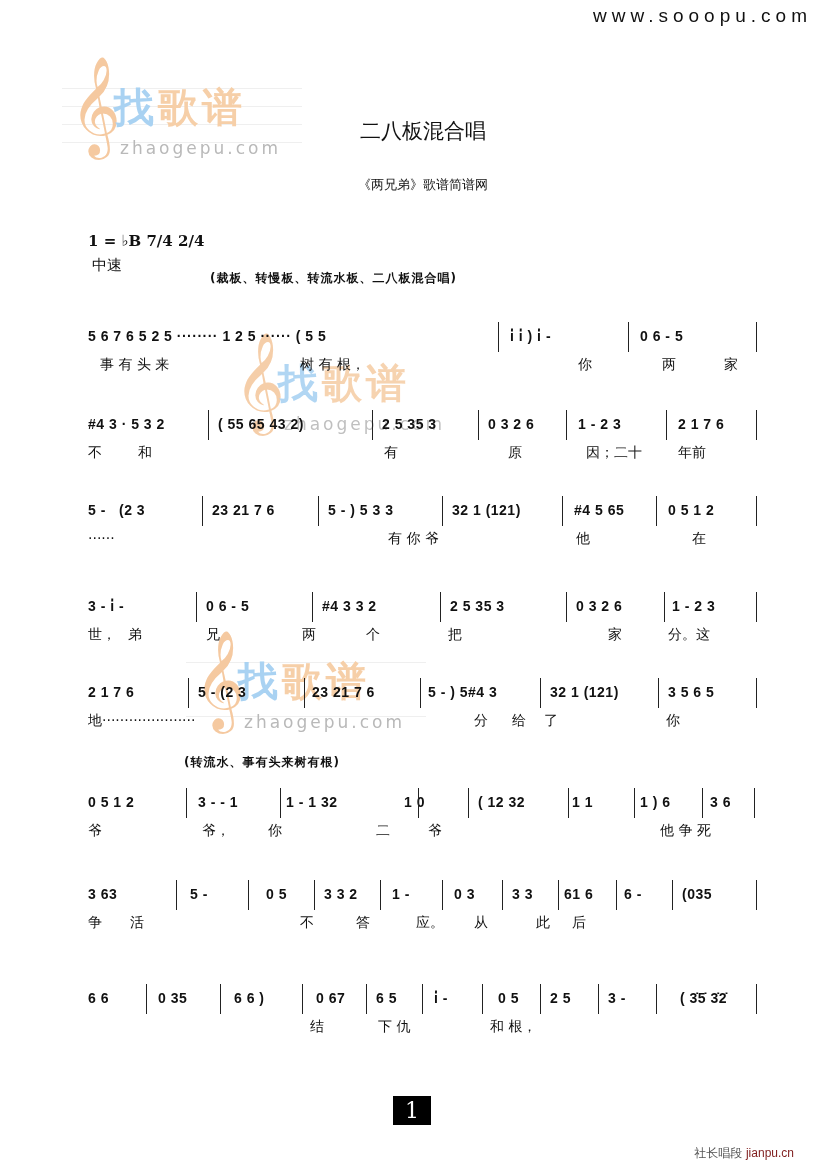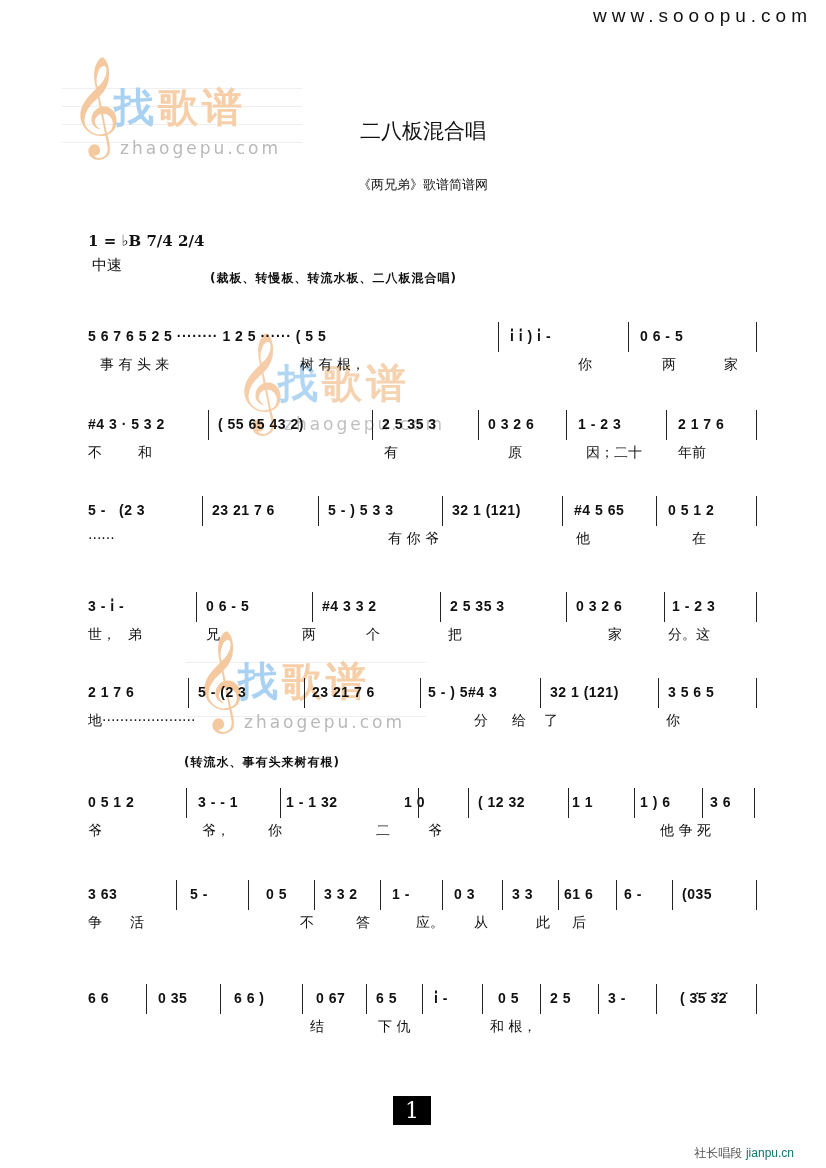--- a/index.html
+++ b/index.html
@@ -24,21 +24,21 @@
   .note-annot { position:absolute; font-size:12px; font-weight:bold; letter-spacing:1px; }
   .sys { position:absolute; left:88px; width:672px; }
   .notes { position:absolute; top:0; left:0; right:17px; height:22px; font-family:"Liberation Sans", sans-serif;
            font-weight:bold; font-size:14px; white-space:pre; letter-spacing:0.5px; }
   .lyrics { position:absolute; top:28px; left:0; right:0; height:20px; font-size:14px; white-space:pre; }
   .seg { position:absolute; top:0; white-space:pre; }
   .bar { position:absolute; top:-6px; width:1px; height:30px; background:#222; }
   .page-num { position:absolute; top:1096px; left:393px; width:38px; height:29px; background:#000; color:#fff;
               font-family:"DejaVu Serif", serif; font-size:22px; text-align:center; line-height:29px; }
   .footer { position:absolute; top:1145px; right:32px; font-size:12px; color:#555; }
-  .footer .dom2 { color:#0f766e; font-family:"Liberation Sans", sans-serif; }
+  .footer .dom2 { color:#7f1d1d; font-family:"Liberation Sans", sans-serif; }
 </style>
 </head>
 <body>
 
 <div class="site-url">www.sooopu.com</div>
 
 <div class="wm" style="left:62px; top:58px;">
   <div class="line" style="top:30px"></div>
     <div class="line" style="top:48px"></div>
   <div class="line" style="top:66px"></div>

